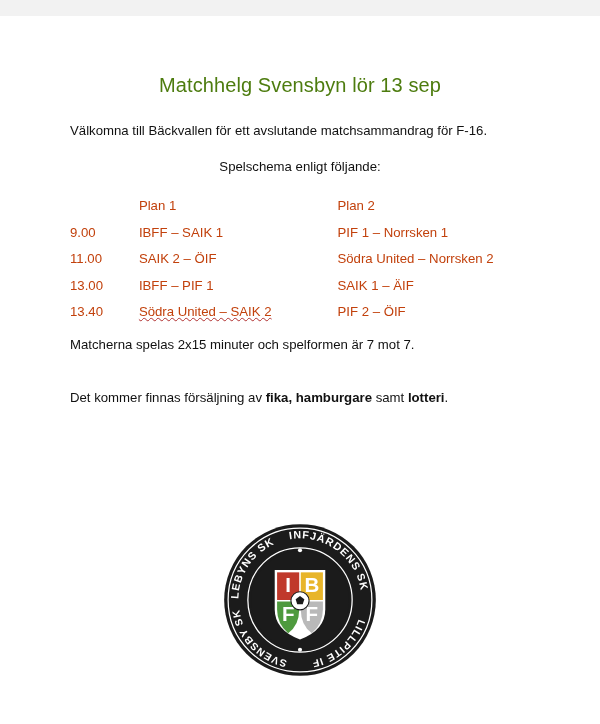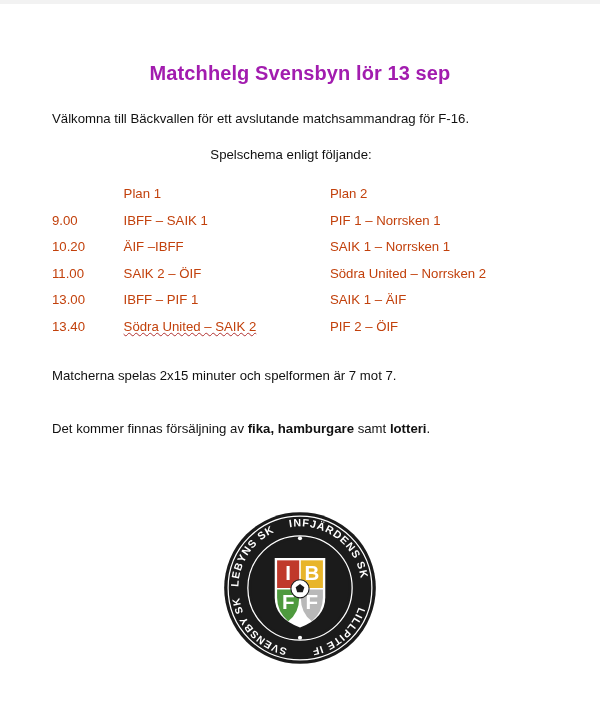--- a/index.html
+++ b/index.html
@@ -15,30 +15,30 @@
     overflow: hidden;
   }
   .page {
     position: relative;
     width: 600px;
     height: 724px;
     background: #ffffff;
     box-sizing: border-box;
   }
   .doc-title {
-    margin: 4px;
+    margin: 16px;
     padding-top: 58px;
     text-align: center;
     font-size: 20px;
-    font-weight: bold;
+    font-weight: normal;
     letter-spacing: 0.1px;
-    color: #a21caf;
+    color: #4d7c0f;
   }
   .body-wrap {
-    padding: 0 70px 0 52px;
+    padding: 0 70px 0 70px;
     box-sizing: border-box;
   }
   .para {
     font-size: 13.2px;
     line-height: 1.45;
     color: #111;
     margin: 0;
   }
   .intro {
     margin-top: 24px;
@@ -61,21 +61,21 @@
     padding: 0;
     height: 26.6px;
     vertical-align: middle;
     white-space: nowrap;
   }
   .col-time { width: 68px; }
   .col-p1 { width: 196px; }
   .col-p2 { width: 190px; }
   .hdr td { padding-bottom: 1px; }
   .note-after {
-    margin-top: 26px;
+    margin-top: 10px;
   }
   .sales {
     margin-top: 34px;
   }
   .sales b { font-weight: bold; }
   .logo-wrap {
     position: absolute;
     left: 0;
     right: 0;
     top: 505px;
@@ -112,25 +112,20 @@
         <tr class="hdr">
           <td class="col-time"></td>
           <td class="col-p1">Plan 1</td>
           <td class="col-p2">Plan 2</td>
         </tr>
 
         <tr>
           <td class="col-time">9.00</td>
           <td class="col-p1">IBFF – SAIK 1</td>
           <td class="col-p2">PIF 1 – Norrsken 1</td>
-        </tr>
-        <tr>
-          <td class="col-time">10.20</td>
-          <td class="col-p1">ÄIF –IBFF</td>
-          <td class="col-p2">SAIK 1 – Norrsken 1</td>
         </tr>
         <tr>
           <td class="col-time">11.00</td>
           <td class="col-p1">SAIK 2 – ÖIF</td>
           <td class="col-p2">Södra United – Norrsken 2</td>
         </tr>
         <tr>
           <td class="col-time">13.00</td>
           <td class="col-p1">IBFF – PIF 1</td>
           <td class="col-p2">SAIK 1 – ÄIF</td>

